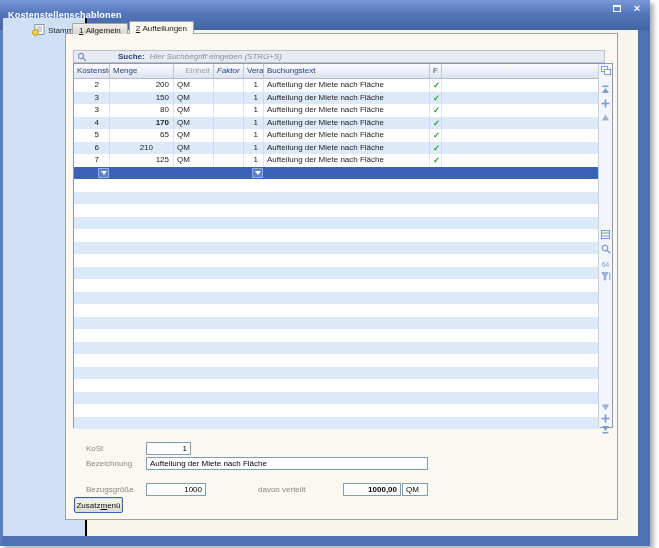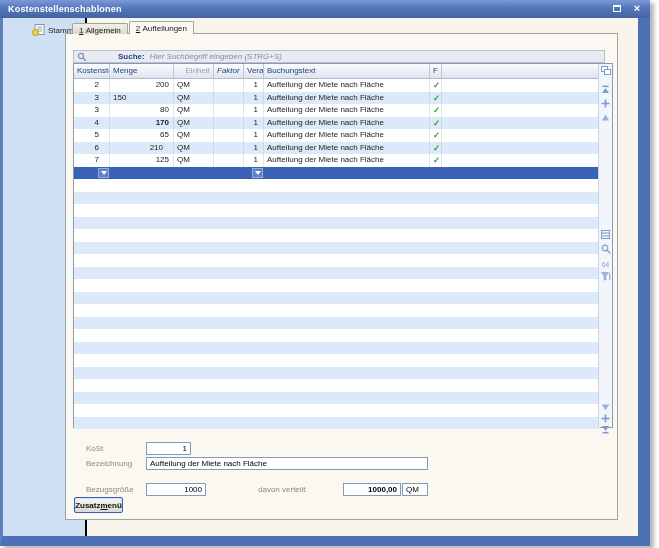--- a/index.html
+++ b/index.html
@@ -13,21 +13,21 @@
     position:absolute;left:0;top:0;width:650px;height:546px;
     box-sizing:border-box;
     background:#f7f5ec;
     border-left:3px solid #5d7fc0;
     border-right:12px solid #4d71b4;
     border-bottom:10px solid #4d71b4;
     box-shadow:4px 3px 4px rgba(120,120,120,.55);
   }
   
   .titlebar{
-    position:absolute;left:-3px;top:0;right:-12px;height:18px;
+    position:absolute;left:-3px;top:0;right:-12px;height:30px;
     background:linear-gradient(180deg,#7b99d6 0%,#5376bc 45%,#44659e 100%);
     color:#fff;display:flex;align-items:center;
     font-size:9px;font-weight:bold;letter-spacing:.2px;
   }
   .titlebar .title{padding-left:8px;}
   .tb-buttons{position:absolute;right:6px;top:2px;display:flex;gap:6px;}
   .tb-btn{width:14px;height:13px;display:flex;align-items:center;justify-content:center;cursor:default;}
   .restore-glyph{display:block;width:8px;height:7px;border:1px solid #fff;border-top:2px solid #fff;box-sizing:border-box;}
   .close-glyph{font-size:11px;font-weight:bold;line-height:11px;color:#fff;}
   
@@ -96,21 +96,20 @@
     position:absolute;box-sizing:border-box;height:13px;border:1px solid #7f9db9;background:#fff;
     font-size:8px;font-family:"Liberation Sans", sans-serif;color:#000;padding:0 3px;
   }
   .finput.right{text-align:right;}
   .zbtn{
     position:absolute;left:8px;top:463px;width:49px;height:16px;box-sizing:border-box;
     background:linear-gradient(180deg,#f8f7f2,#dcdacf);
     border:1px solid #3c5fb0;border-radius:2px;
     font-size:8px;color:#111;display:flex;align-items:center;justify-content:center;cursor:default;
     box-shadow:inset 0 0 0 1px #cfe0f5;
-    font-weight:bold;
   }
   .zbtn .mn{text-decoration:underline;}
   svg{display:block;}
 </style>
 </head>
 <body>
 
 <div class="window">
 
   <div class="titlebar">
@@ -175,21 +174,21 @@
             <div class="g-cell" style="width: 64px; text-align: right; padding-right: 4px;">200</div>
             <div class="g-cell" style="width: 40px; text-align: left;">QM</div>
             <div class="g-cell" style="width: 30px; text-align: right;"></div>
             <div class="g-cell" style="width: 20px; text-align: right; padding-right: 5px;">1</div>
             <div class="g-cell" style="width: 166px; text-align: left;">Aufteilung der Miete nach Fläche</div>
             <div class="g-cell" style="width: 12px; text-align: center;"><span class="check">✓</span></div>
             <div class="g-cell" style="width: 158px; text-align: left;"></div>
           </div>
           <div class="g-row alt">
             <div class="g-cell" style="width: 36px; text-align: right; padding-right: 10px;">3</div>
-            <div class="g-cell" style="width: 64px; padding-right: 4px;">150</div>
+            <div class="g-cell" style="width: 64px; text-align: right; padding-right: 4px;">150</div>
             <div class="g-cell" style="width: 40px; text-align: left;">QM</div>
             <div class="g-cell" style="width: 30px; text-align: right;"></div>
             <div class="g-cell" style="width: 20px; text-align: right; padding-right: 5px;">1</div>
             <div class="g-cell" style="width: 166px; text-align: left;">Aufteilung der Miete nach Fläche</div>
             <div class="g-cell" style="width: 12px; text-align: center;"><span class="check">✓</span></div>
             <div class="g-cell" style="width: 158px; text-align: left;"></div>
           </div>
           <div class="g-row">
             <div class="g-cell" style="width: 36px; text-align: right; padding-right: 10px;">3</div>
             <div class="g-cell" style="width: 64px; text-align: right; padding-right: 4px;">80</div>
@@ -215,21 +214,21 @@
             <div class="g-cell" style="width: 64px; text-align: right; padding-right: 4px;">65</div>
             <div class="g-cell" style="width: 40px; text-align: left;">QM</div>
             <div class="g-cell" style="width: 30px; text-align: right;"></div>
             <div class="g-cell" style="width: 20px; text-align: right; padding-right: 5px;">1</div>
             <div class="g-cell" style="width: 166px; text-align: left;">Aufteilung der Miete nach Fläche</div>
             <div class="g-cell" style="width: 12px; text-align: center;"><span class="check">✓</span></div>
             <div class="g-cell" style="width: 158px; text-align: left;"></div>
           </div>
           <div class="g-row alt">
             <div class="g-cell" style="width: 36px; text-align: right; padding-right: 10px;">6</div>
-            <div class="g-cell" style="width: 64px; text-align: right; padding-right: 10px;">210</div>
+            <div class="g-cell" style="width: 64px; text-align: right; padding-right: 20px;">210</div>
             <div class="g-cell" style="width: 40px; text-align: left;">QM</div>
             <div class="g-cell" style="width: 30px; text-align: right;"></div>
             <div class="g-cell" style="width: 20px; text-align: right; padding-right: 5px;">1</div>
             <div class="g-cell" style="width: 166px; text-align: left;">Aufteilung der Miete nach Fläche</div>
             <div class="g-cell" style="width: 12px; text-align: center;"><span class="check">✓</span></div>
             <div class="g-cell" style="width: 158px; text-align: left;"></div>
           </div>
           <div class="g-row">
             <div class="g-cell" style="width: 36px; text-align: right; padding-right: 10px;">7</div>
             <div class="g-cell" style="width: 64px; text-align: right; padding-right: 4px;">125</div>

